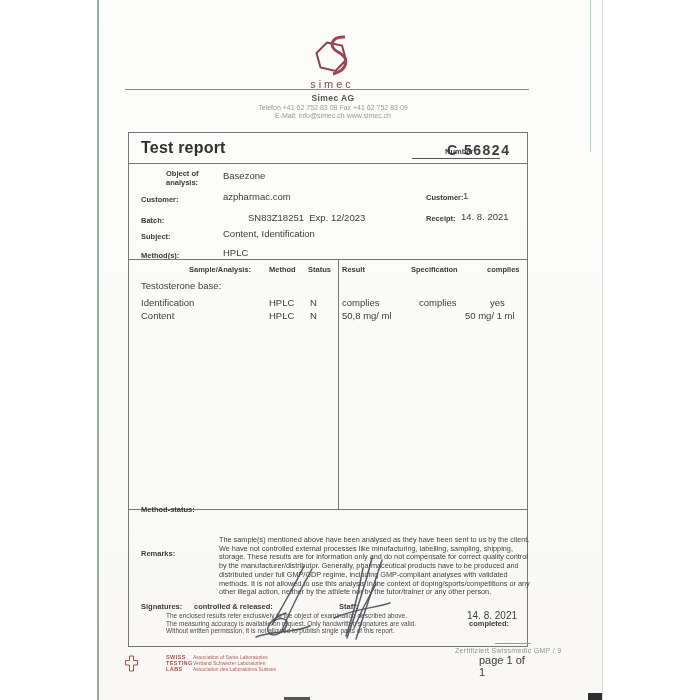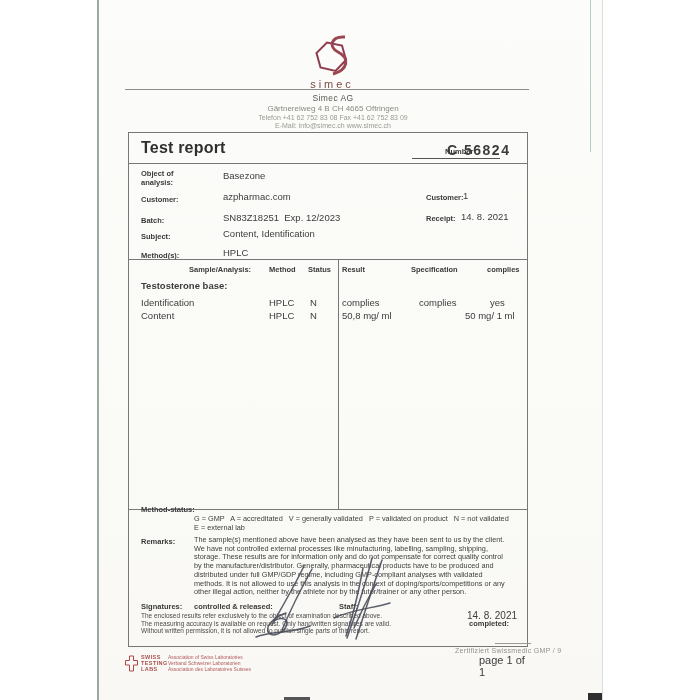--- a/index.html
+++ b/index.html
@@ -10,68 +10,68 @@
   .edge-left{position:absolute;left:0;top:0;width:2px;height:700px;background:rgba(72,104,98,.55);}
   .edge-right-top{position:absolute;left:493px;top:0;width:1px;height:152px;background:rgba(110,160,150,.5);}
   .edge-right{position:absolute;left:505px;top:0;width:1px;height:700px;background:rgba(150,170,165,.35);}
 
   
   .logo-wrap{position:absolute;left:205px;top:34px;width:60px;height:58px;text-align:center;}
   .logo-svg{display:block;margin:0 auto;}
   .logo-text{display:block;margin-top:-4px;font-size:11px;letter-spacing:3px;color:#7c4a44;}
   .hr1{position:absolute;left:28px;top:89px;width:404px;height:1px;background:#8a8a88;}
   .addr{position:absolute;left:86px;top:93px;width:300px;text-align:center;color:#8e8e88;}
-  .addr .co{font-size:8.5px;font-weight:normal;color:#55544f;letter-spacing:.4px;}
+  .addr .co{font-size:8.5px;font-weight:bold;color:#55544f;letter-spacing:.4px;}
   .addr .a1{font-size:8px;margin-top:1px;color:#8a8a84;}
   .addr .a2{font-size:7px;margin-top:1px;color:#9a9a94;}
   .addr .a3{font-size:7px;margin-top:1px;color:#9a9a94;}
 
   
   .box{position:absolute;left:31px;top:132px;width:398px;height:513px;border:1px solid #777;
     background:transparent;color:#3c3c3c;}
   .box .abs{position:absolute;}
   .title{left:12px;top:6px;font-size:16px;font-weight:bold;color:#2f2f2f;letter-spacing:.2px;}
   .num-l{left:288px;top:14px;font-size:7.5px;font-weight:bold;padding-left:28px;}
   .num-v{left:318px;top:9px;font-size:14px;font-weight:bold;letter-spacing:1.5px;}
   .num-underline{left:283px;top:25px;width:88px;height:1px;background:#555;}
   .hr-h{left:0;top:30px;width:398px;height:1px;background:#777;}
   .hr-t{left:0;top:126px;width:398px;height:1px;background:#777;}
   .vline{left:209px;top:126px;width:1px;height:250px;background:#777;}
   .hr-m{left:0;top:376px;width:398px;height:1px;background:#777;}
 
   .lbl{font-size:7.5px;font-weight:bold;color:#3a3a3a;}
   .val{font-size:9.5px;color:#3c3c3c;}
-  .preline{white-space:pre-wrap;}
+  .preline{white-space:pre-wrap;margin-left:25px;}
 
   #obj-l{left:12px;top:36px;line-height:9px;}
   #obj-v{left:94px;top:37px;}
   #cust-l{left:12px;top:62px;}
   #cust-v{left:94px;top:58px;}
   #batch-l{left:12px;top:83px;}
   #batch-v{left:94px;top:79px;}
   #subj-l{left:12px;top:99px;}
   #subj-v{left:94px;top:95px;}
   #meth-l{left:12px;top:118px;}
   #meth-v{left:94px;top:114px;}
   #samples-l{left:297px;top:60px;}
   #samples-v{left:334px;top:57px;}
   #receipt-l{left:297px;top:81px;}
   #receipt-v{left:332px;top:78px;}
 
   #th0{left:12px;top:132px;padding-left:48px;}#th1{left:140px;top:132px;}#th2{left:179px;top:132px;}
   #th3{left:213px;top:132px;}#th4{left:282px;top:132px;}#th5{left:358px;top:132px;}
-  #grp{left:12px;top:147px;font-size:9.5px;font-weight:bold;}
+  #grp{left:12px;top:147px;font-size:9.5px;font-weight:normal;}
   #r0a{left:12px;top:164px;}#r0m{left:140px;top:164px;}#r0s{left:181px;top:164px;}
   #r0r{left:213px;top:164px;}#r0sp{left:290px;top:164px;}#r0c{left:361px;top:164px;}
   #r1a{left:12px;top:177px;}#r1m{left:140px;top:177px;}#r1s{left:181px;top:177px;}
   #r1r{left:213px;top:177px;}#r1sp{left:291px;top:177px;margin-left:45px;}
 
   #ms-l{left:12px;top:372px;}
   #ms-t{left:65px;top:381px;font-size:7.3px;line-height:9px;color:#3e3e3e;width:330px;}
-  #rem-l{left:12px;top:404px;text-align:right;}
+  #rem-l{left:12px;top:416px;text-align:right;}
   #rem-t{left:65px;top:403px;font-size:7.3px;line-height:8.7px;color:#3e3e3e;width:332px;}
 
   #sig-l{left:12px;top:469px;}
   #ctrl-l{left:65px;top:469px;}
   #staff-l{left:210px;top:469px;}
   #comp-l{left:340px;top:486px;}
   #comp-d{left:338px;top:477px;font-size:10px;color:#3c3c3c;}
   #page-info{left:350px;top:493px;font-size:11px;color:#3c3c3c;margin-top:28px;}
   #fine{left:12px;top:479px;font-size:6.5px;line-height:7.6px;color:#4a4a48;width:270px;}
 
@@ -107,21 +107,20 @@
         <polygon points="40,26 29.5,37 14.5,33.5 10.5,19 21,8.5 36,11.5" fill="none" stroke="#8d3d4d" stroke-width="2"></polygon>
         <path d="M39 3 C25 2 22 13 32 18 C44 24 42 36 27 40" fill="none" stroke="#9a4550" stroke-width="3"></path>
       </svg>
       <span class="logo-text">simec</span>
     </div>
 
     <div class="hr1"></div>
 
     <div class="addr">
       <div class="co">Simec AG</div>
-      <div class="a1">Gärtnereiweg 4 B  CH 4665 Oftringen</div>
       <div class="a2">Telefon +41 62 752 83 08   Fax +41 62 752 83 09</div>
       <div class="a3">E-Mail: info@simec.ch    www.simec.ch</div>
     </div>
 
     <div class="box">
       <span class="abs title">Test report</span>
       <span class="abs num-l lbl">Number</span>
       <span class="abs num-v">C 56824</span>
       <div class="abs num-underline"></div>
       <div class="abs hr-h"></div>
@@ -161,22 +160,20 @@
       <span class="abs val" id="r0c">yes</span>
 
       <span class="abs val" id="r1a">Content</span>
       <span class="abs val" id="r1m">HPLC</span>
       <span class="abs val" id="r1s">N</span>
       <span class="abs val" id="r1r">50,8 mg/ ml</span>
       <span class="abs val" id="r1sp">50 mg/ 1 ml</span>
 
       <div class="abs hr-m"></div>
       <span class="abs lbl" id="ms-l">Method-status:</span>
-      <span class="abs preline" id="ms-t">G = GMP   A = accreditated   V = generally validated   P = validated on product   N = not validated
-E = external lab</span>
       <span class="abs lbl" id="rem-l">Remarks:</span>
       <span class="abs preline" id="rem-t">The sample(s) mentioned above have been analysed as they have been sent to us by the client.
 We have not controlled external processes like minufacturing, labelling, sampling, shipping,
 storage. These results are for information only and do not compensate for correct quality control
 by the manufacturer/distributor. Generally, pharmaceutical products have to be produced and
 distributed under full GMP/GDP regime, including GMP-compliant analyses with validated
 methods. It is not allowed to use this analysis in the context of doping/sports/competitions or any
 other illegal action, neither by the athlete nor by the tutor/trainer or any other person.</span>
 
       <span class="abs lbl" id="sig-l">Signatures:</span>

